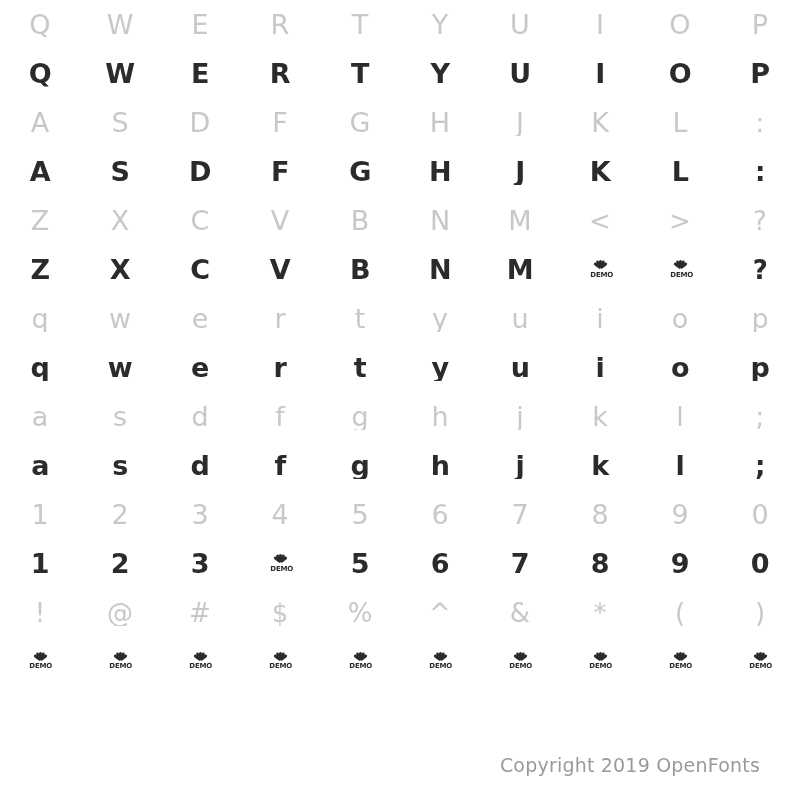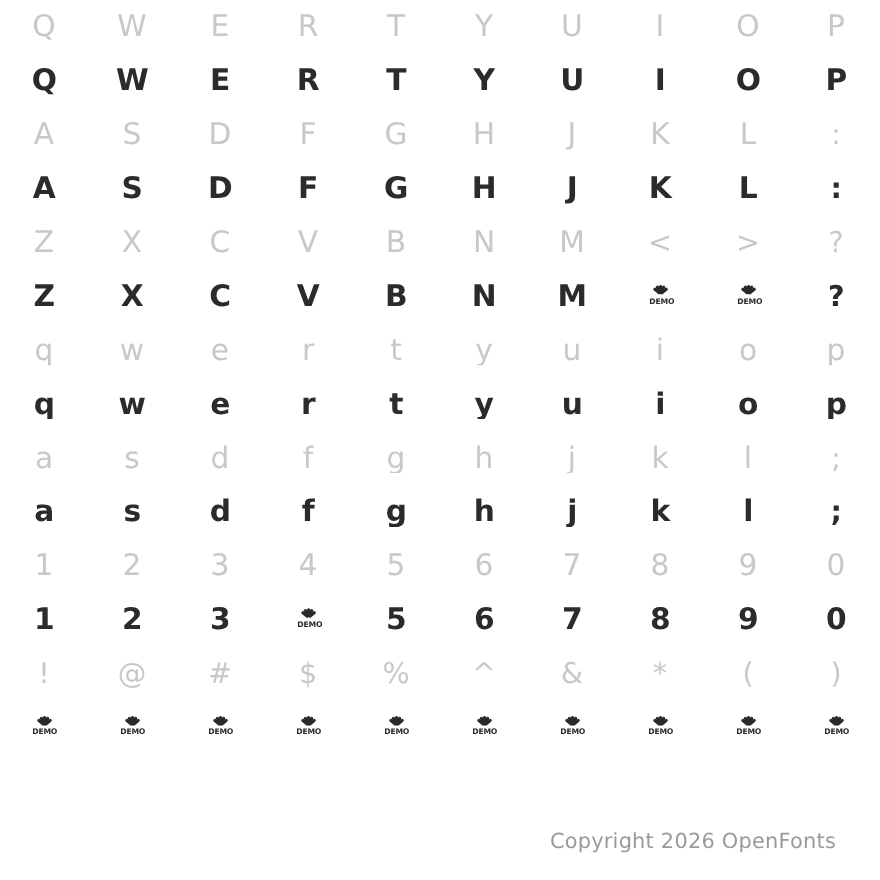--- a/index.html
+++ b/index.html
@@ -356,13 +356,13 @@
       <div class="cell"><span class="demo-glyph"><span class="rays">
             <span style="transform: rotate(-52deg);"></span>
             <span style="transform: rotate(-26deg);"></span>
             <span style="transform: rotate(0deg);"></span>
             <span style="transform: rotate(26deg);"></span>
             <span style="transform: rotate(52deg);"></span>
           </span><span class="word">DEMO</span></span></div>
     </div>
   </div>
 
-<div id="footer">Copyright 2026 OpenFonts</div>
+<div id="footer">Copyright 2019 OpenFonts</div>
 
 </body></html>

